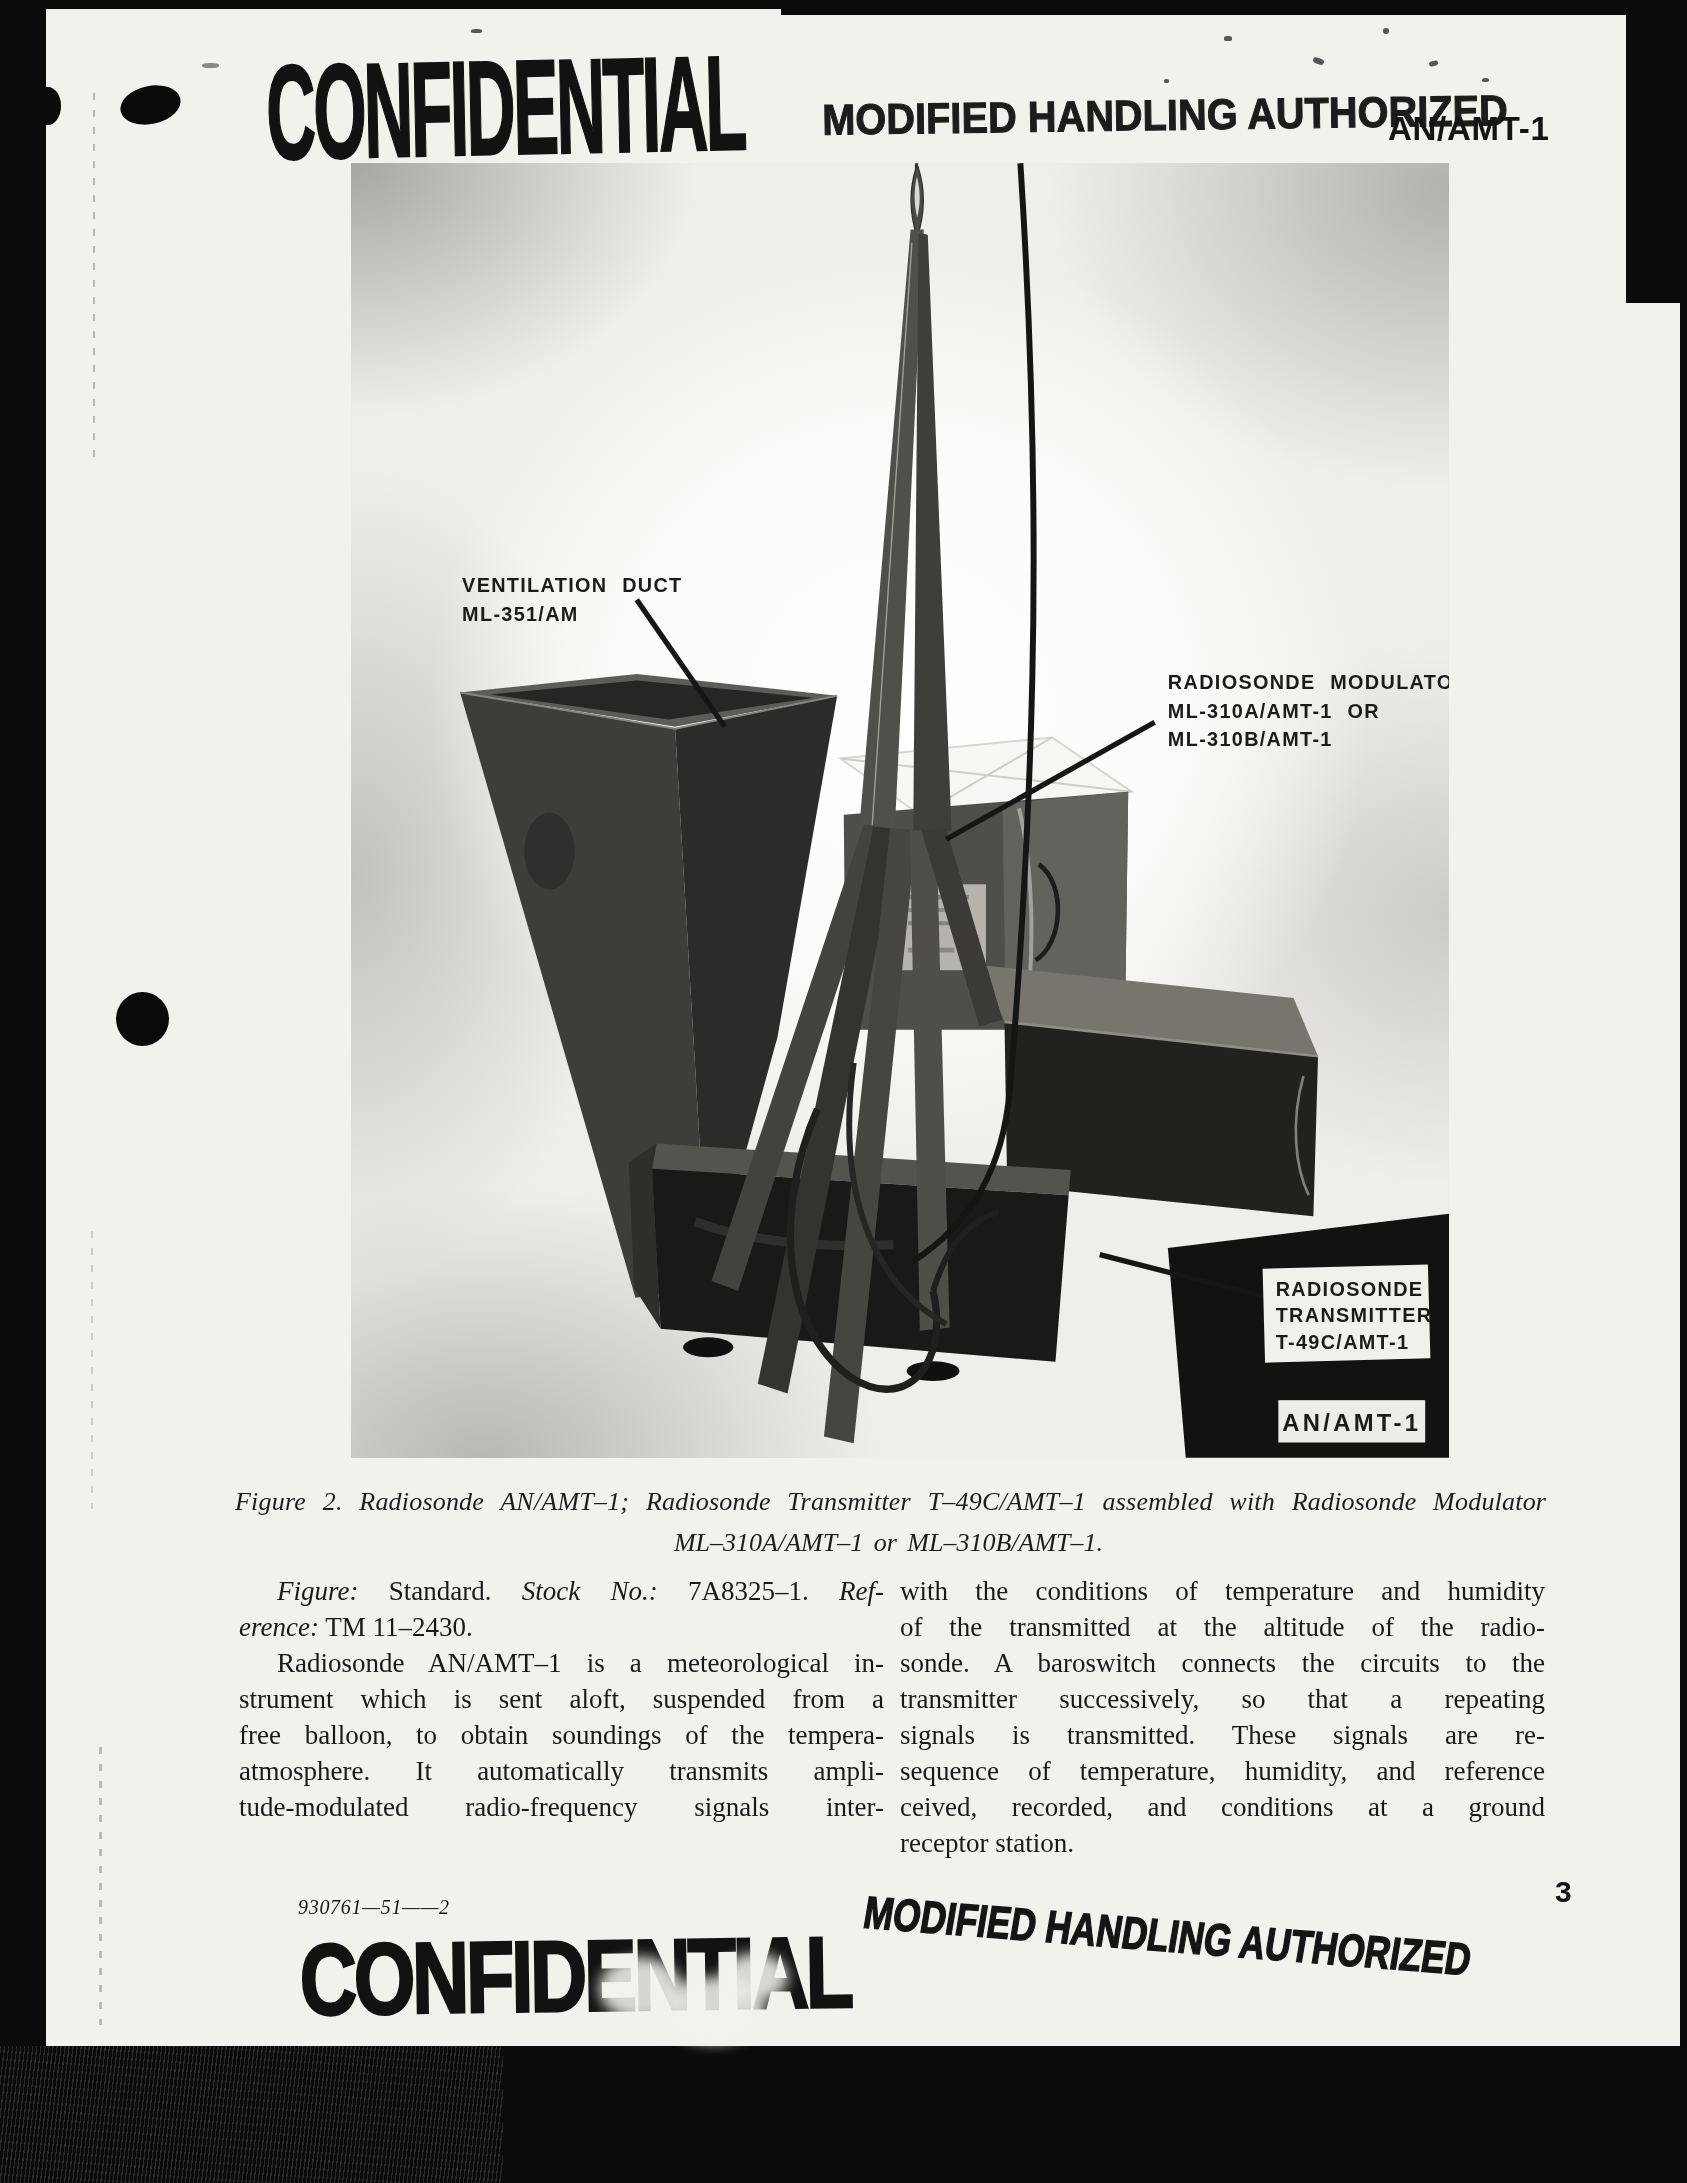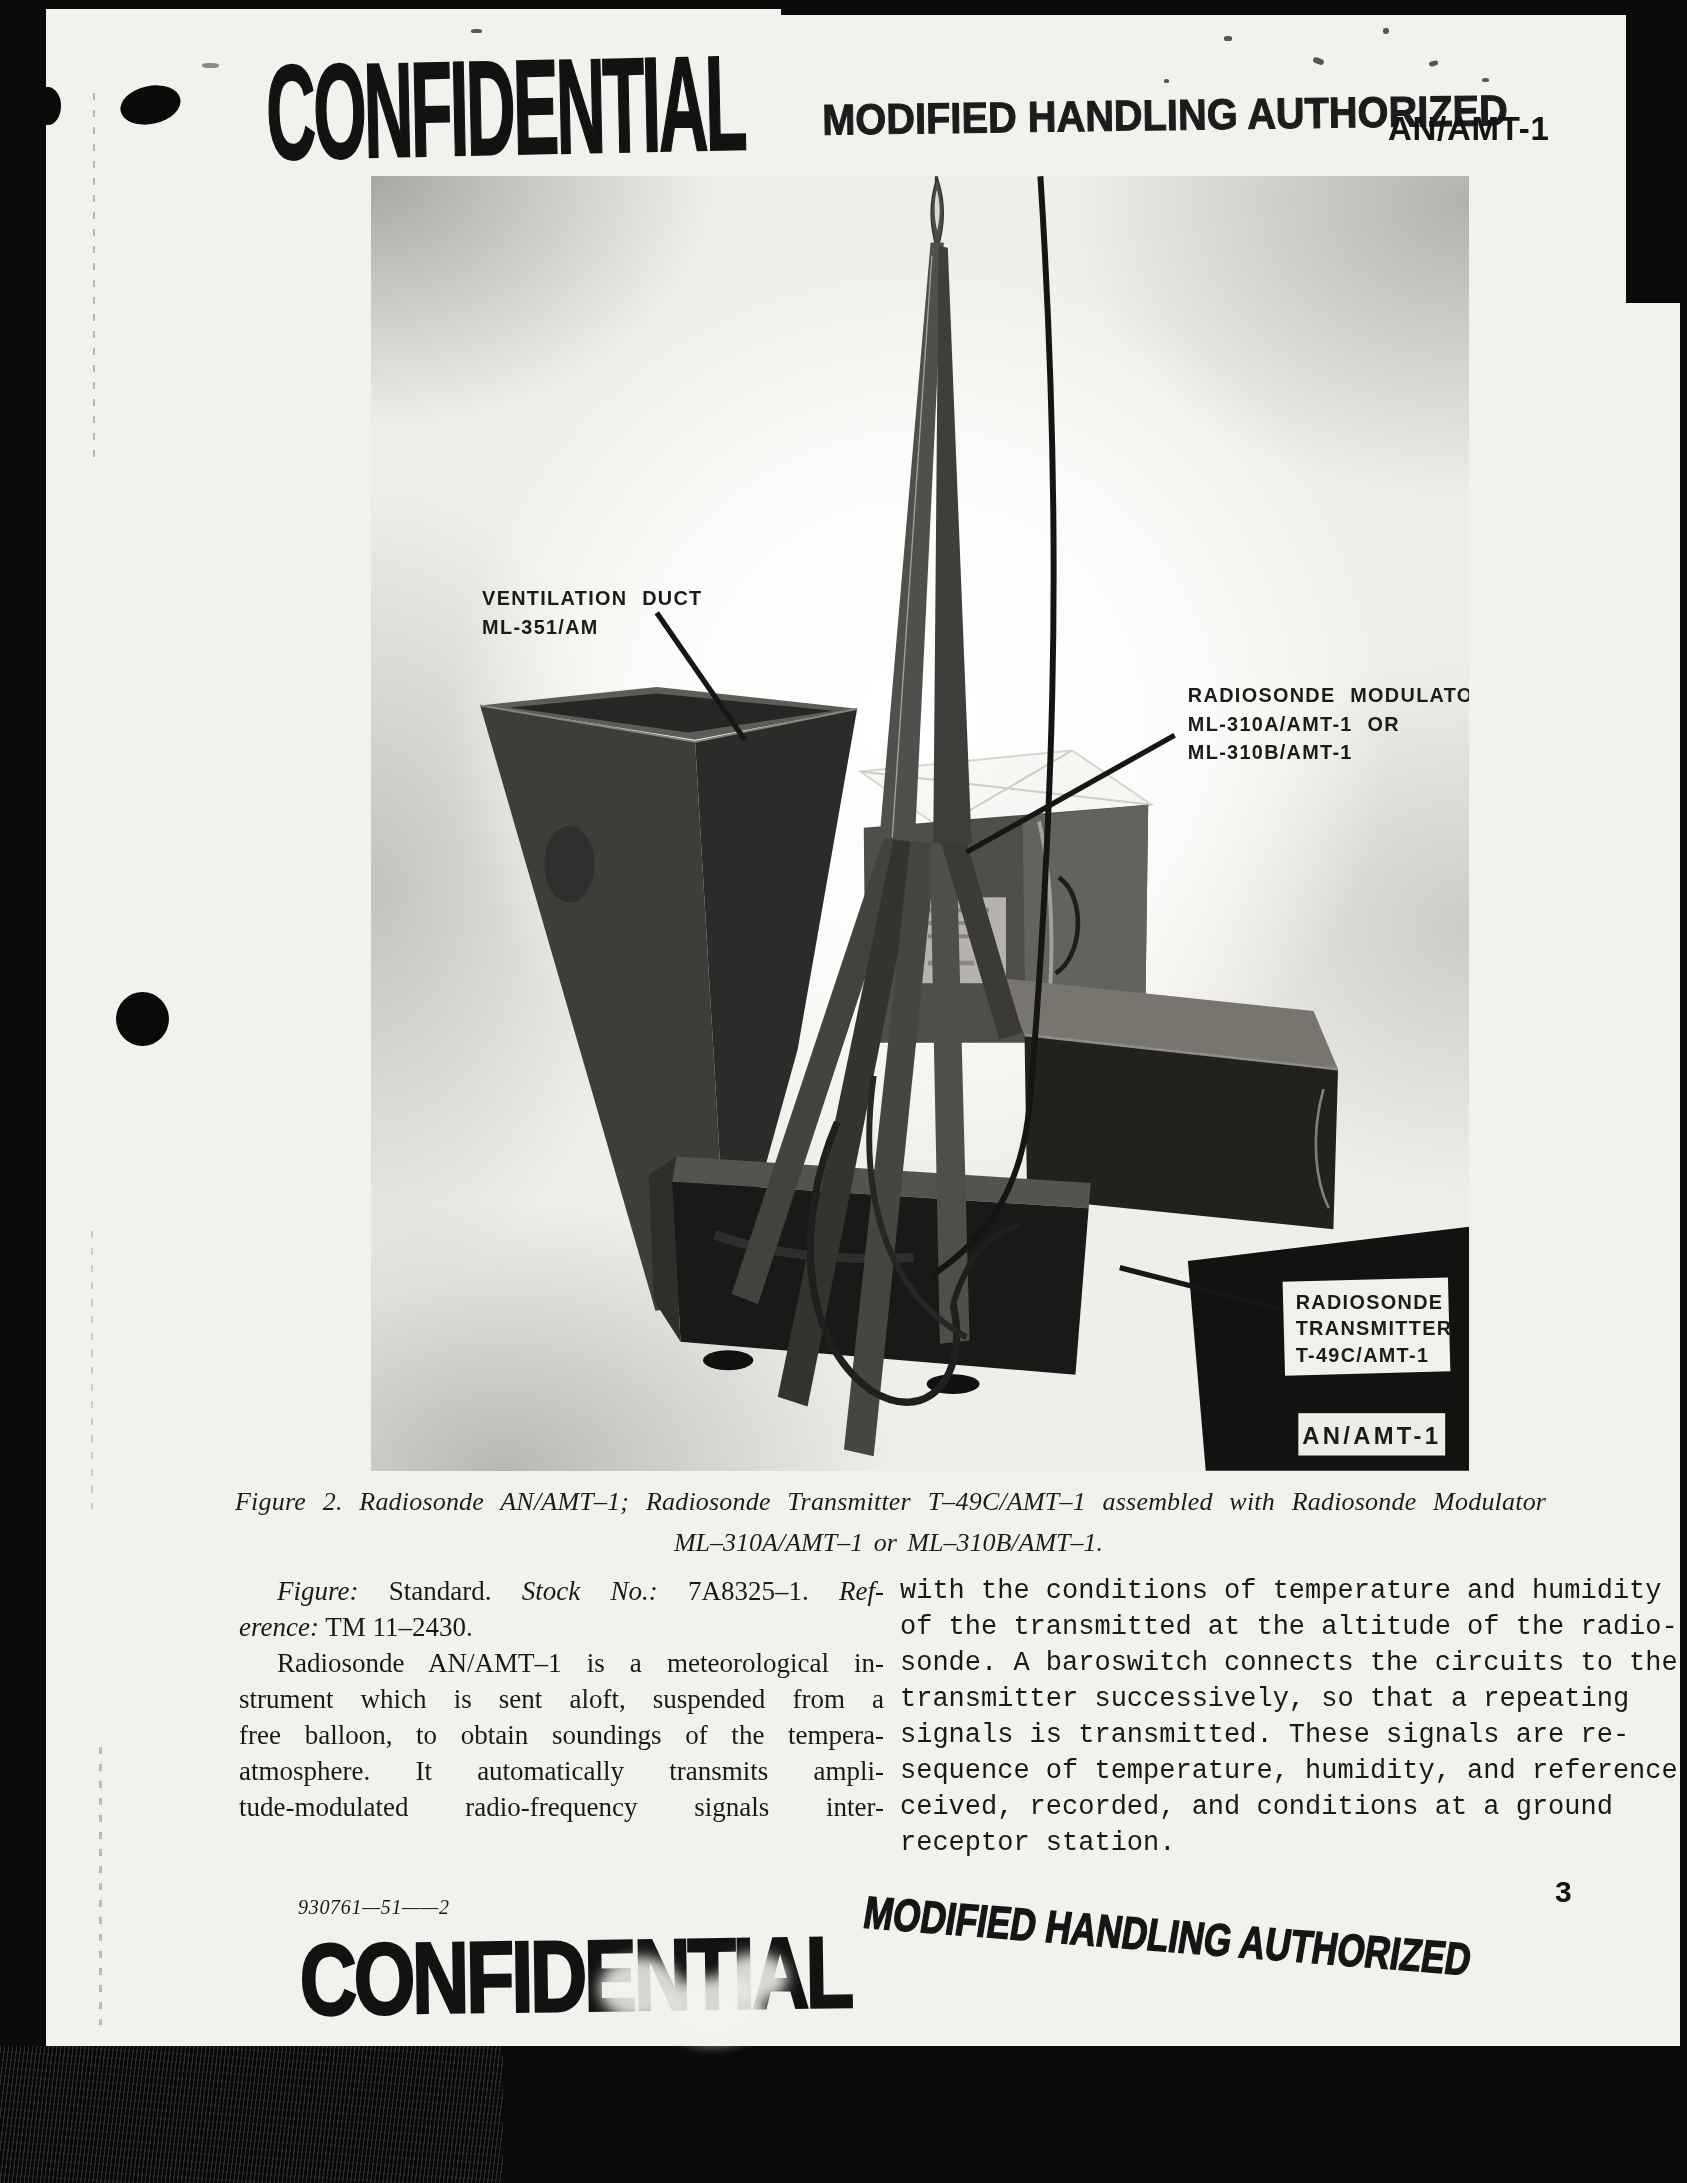--- a/index.html
+++ b/index.html
@@ -25,41 +25,41 @@
                  transform:rotate(-0.8deg) scale(.97,1.05);-webkit-text-stroke:1px #1c1c1c;}
   .doc-id{position:absolute;left:1388px;top:110px;font-family:"Liberation Sans",sans-serif;
           font-weight:bold;font-size:33px;letter-spacing:0.7px;color:#141414;white-space:nowrap;}
   .stamp-conf-bot{left:299px;top:1929px;font-size:99px;letter-spacing:-4px;
                   transform:rotate(-0.8deg) scale(.80,1.02);-webkit-text-stroke:2.6px #121212;}
   .stamp-mha-bot{left:868px;top:1890px;font-size:42px;color:#151515;
                  transform:rotate(4.5deg) skewX(-5deg) scale(.84,1.08);-webkit-text-stroke:1.3px #151515;}
   .fadeblob{position:absolute;background:rgba(243,241,236,.88);filter:blur(6.6px);border-radius:50%;}
 
   
-  .photo{position:absolute;left:351px;top:176px;width:1098px;height:1295px;
+  .photo{position:absolute;left:351px;top:163px;width:1098px;height:1295px;
      background:
       radial-gradient(ellipse 58% 48% at 50% 42%, #ffffff 0%, #fcfbf9 42%, rgba(255,255,255,0) 74%),
       radial-gradient(ellipse 45% 28% at 0% 0%, rgba(108,108,102,.55), transparent 70%),
       radial-gradient(ellipse 52% 33% at 100% 2%, rgba(118,118,112,.50), transparent 70%),
       radial-gradient(ellipse 33% 42% at 0% 55%, rgba(128,128,121,.40), transparent 75%),
       radial-gradient(ellipse 48% 28% at 12% 100%, rgba(118,118,110,.45), transparent 75%),
       radial-gradient(ellipse 38% 28% at 100% 58%, rgba(138,138,130,.35), transparent 75%),
-      #efeeea; margin-left: 20px;}
+      #efeeea;}
   .photo svg{position:absolute;left:0;top:0;}
   .pl-label{font-family:"Liberation Sans",sans-serif;font-weight:bold;font-size:30px;
             letter-spacing:2px;fill:#1b1b19;word-spacing:12px;}
 
   
   .caption{position:absolute;left:235px;width:1307px;text-align:center;font-style:italic;
            font-size:26px;color:#1c1c1c;white-space:nowrap;}
   .cap1{top:1487px;word-spacing:10px;letter-spacing:0.2px;}
   .cap2{top:1528px;word-spacing:4px;}
   .col{position:absolute;top:1573px;width:645px;font-size:27px;line-height:36px;color:#191919;}
   .col-left{left:239px;}
-  .col-right{left:900px;font-family:Liberation Mono, monospace;}
+  .col-right{left:900px;}
   .bline{text-align:justify;text-align-last:justify;white-space:nowrap;}
   .bline.endline{text-align-last:left;}
   .bline.indent{text-indent:38px;}
   .it{font-style:italic;}
 
   
   .printcode{position:absolute;left:298px;top:1896px;font-size:20px;letter-spacing:0.7px;color:#161616;font-style:italic;}
   .pagenum{position:absolute;left:1555px;top:1875px;font-size:30px;font-weight:bold;
            font-family:"Liberation Sans",sans-serif;color:#141414;}
 </style>

